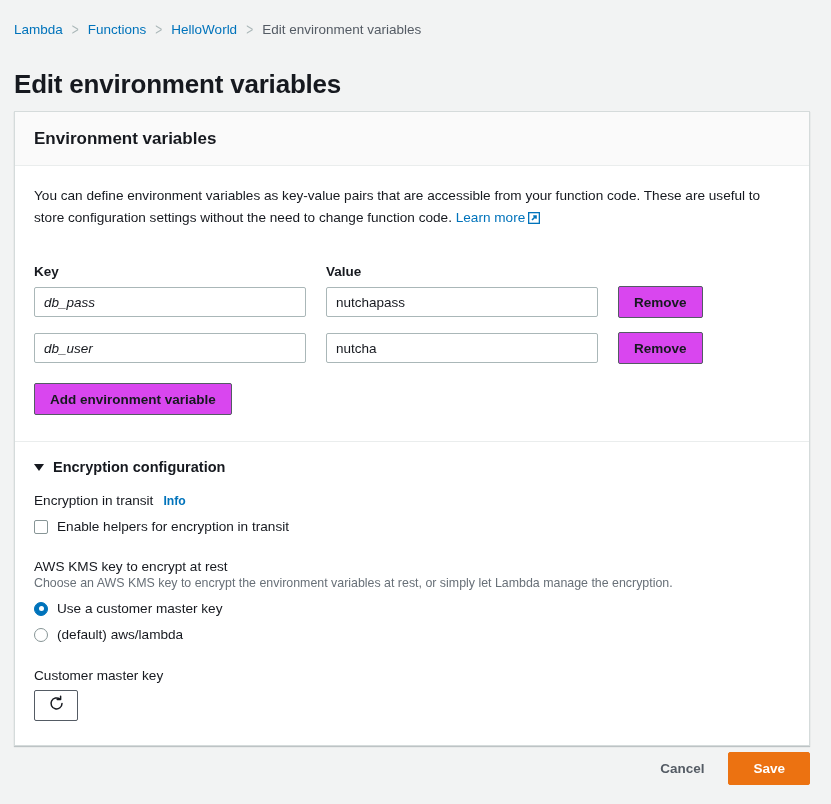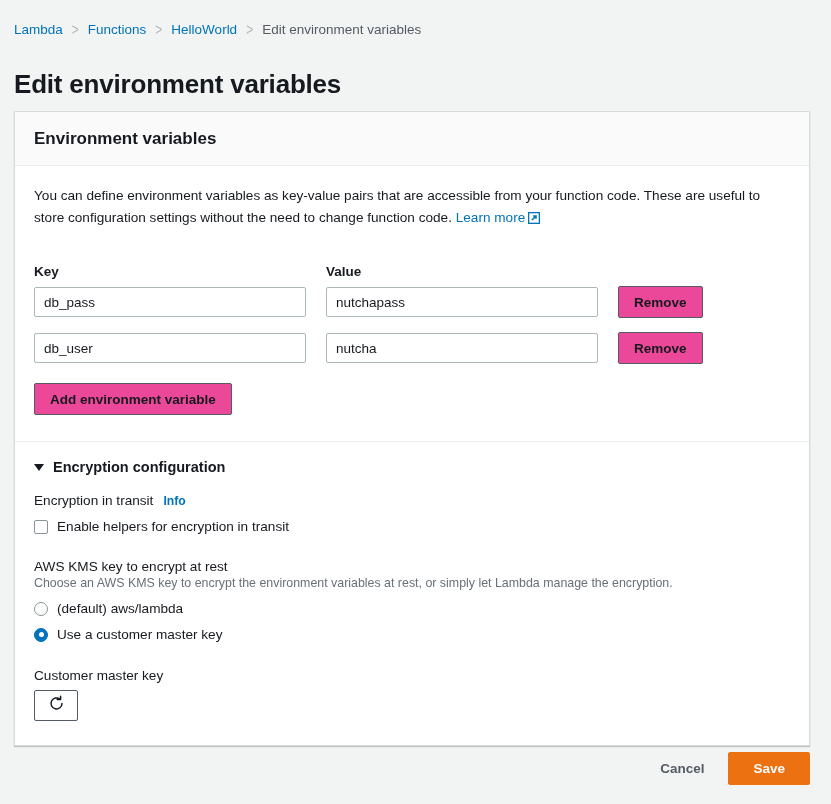--- a/index.html
+++ b/index.html
@@ -106,30 +106,30 @@
     height: 30px;
     border: 1px solid #aab7b8;
     border-radius: 2px;
     background: #fff;
     font-family: "Liberation Sans", sans-serif;
     font-size: 13.5px;
     color: #16191f;
     padding: 0 9px;
     outline: none;
   }
-  .in-key   { width: 272px; margin-right: 20px; }
+  .in-key   { width: 272px; margin-right: 20px; font-style: italic; }
   .in-value { width: 272px; margin-right: 20px; }
 
   .btn {
     font-family: "Liberation Sans", sans-serif;
     font-size: 13.5px;
     font-weight: bold;
     border-radius: 2px;
     cursor: pointer;
-    background: #ec4899;
+    background: #d946ef;
     color: #16191f;
     border: 1px solid #545b64;
     height: 32px;
     padding: 0 16px;
   }
   .btn-add {
     height: 32px;
     padding: 0 15px;
     margin-top: 5px;
     margin-bottom: 26px;
@@ -372,27 +372,27 @@
         <span class="opt-label">Enable helpers for encryption in transit</span>
       </div>
 
       <div class="group-gap">
         <div class="field-label">
           <span>AWS KMS key to encrypt at rest</span>
         </div>
         <div class="field-hint">Choose an AWS KMS key to encrypt the environment variables at rest, or simply let Lambda manage the encryption.</div>
 
         <div class="opt-row">
+          <span class="radio checked"></span>
+          <span class="opt-label">Use a customer master key</span>
+        </div>
+
+        <div class="opt-row">
           <span class="radio"></span>
           <span class="opt-label">(default) aws/lambda</span>
-        </div>
-
-        <div class="opt-row">
-          <span class="radio checked"></span>
-          <span class="opt-label">Use a customer master key</span>
         </div>
       </div>
 
       <div class="cmk-label">Customer master key</div>
 
       <div class="cmk-row">
         <div class="icon-btn">
           <span><svg width="17" height="17" viewBox="0 0 17 17">
                 <path d="M14 8.5 A5.5 5.5 0 1 1 12 4.2" fill="none" stroke="#16191f" stroke-width="1.5" stroke-linecap="round"></path>
                 <path d="M12.6 1.2 L12.6 4.6 L9.2 4.6" fill="none" stroke="#16191f" stroke-width="1.5" stroke-linecap="round" stroke-linejoin="round"></path>

